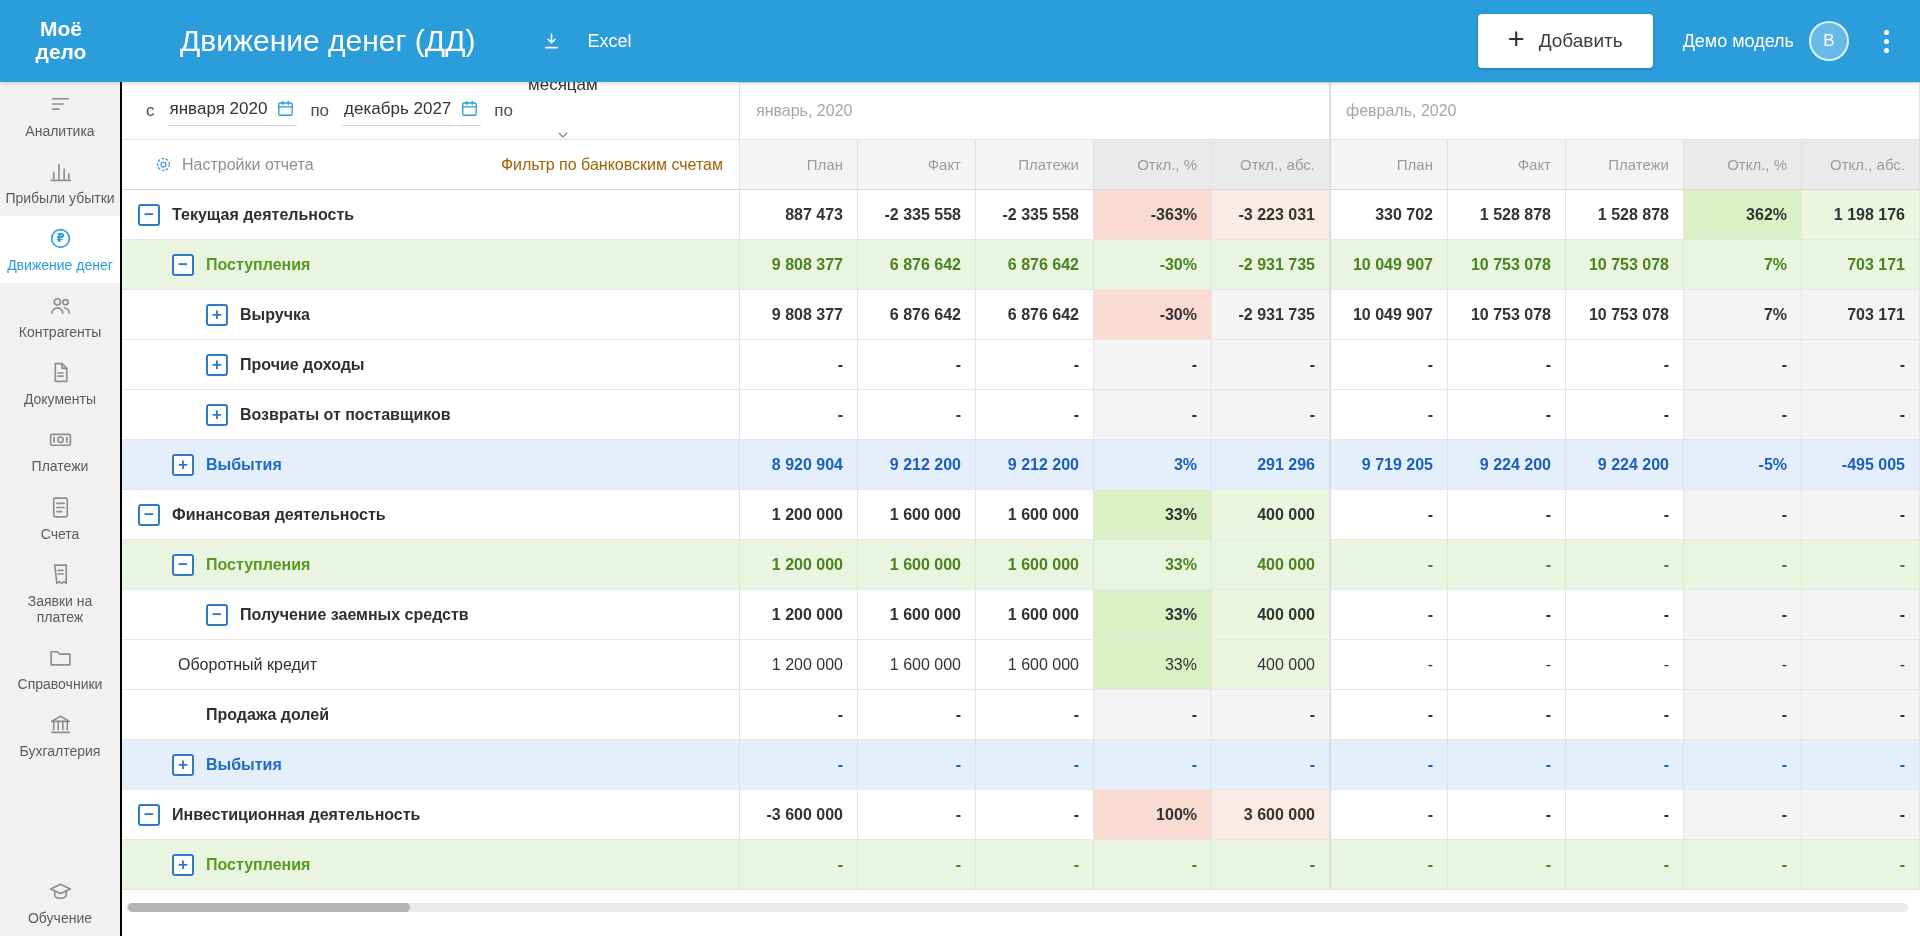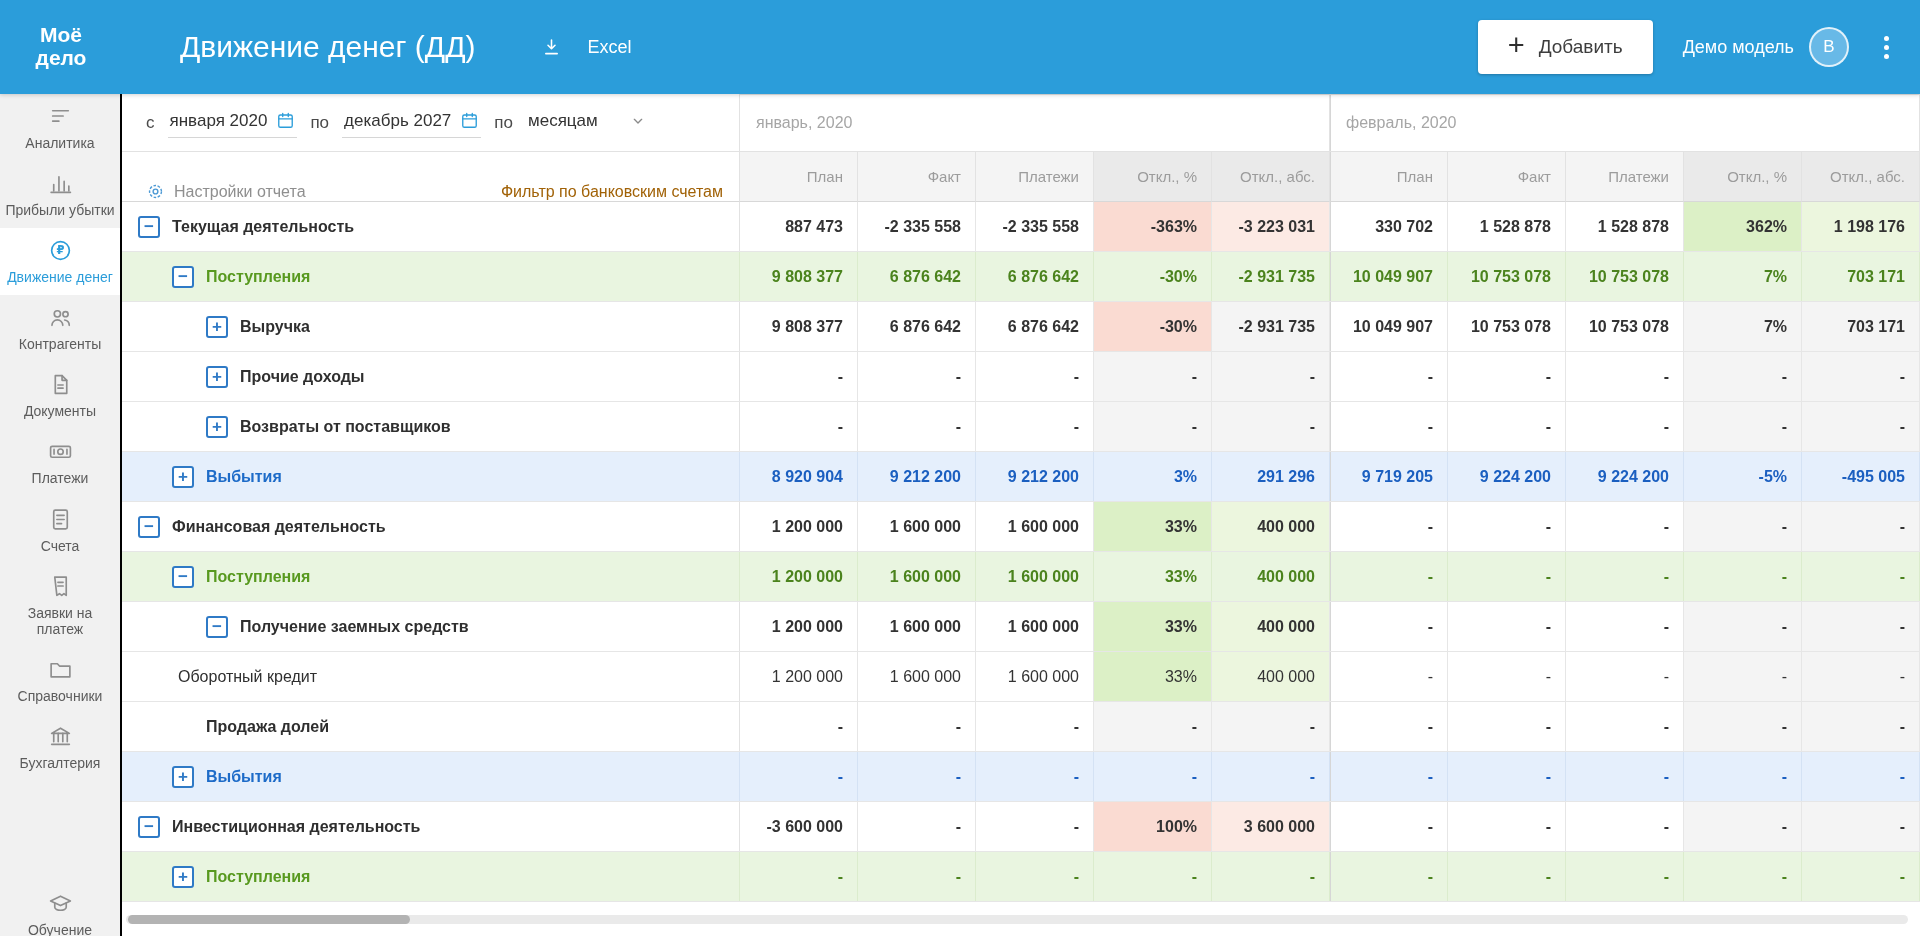--- a/index.html
+++ b/index.html
@@ -1,21 +1,21 @@
 <!DOCTYPE html>
 <html lang="ru"><head>
 <meta charset="utf-8">
 <title>Движение денег (ДД)</title>
 <style>
   *{box-sizing:border-box;margin:0;padding:0;}
   html,body{width:1920px;height:936px;overflow:hidden;background:#fff;
     font-family:"Liberation Sans","DejaVu Sans",sans-serif;}
 
   
-  .topbar{height:94px;background:#2b9dda;display:flex;align-items:center;
+  .topbar{height:82px;background:#2b9dda;display:flex;align-items:center;
     position:relative;z-index:3;box-shadow:0 1px 4px rgba(0,0,0,.18);}
   .logo{width:122px;display:flex;flex-direction:column;align-items:center;
     color:#fff;font-weight:700;font-size:21px;line-height:1.08;cursor:pointer;}
   .page-title{color:#fff;font-size:30px;font-weight:400;margin-left:58px;white-space:nowrap;}
   .excel-link{display:flex;align-items:center;gap:25px;color:#fff;font-size:18px;
     margin-left:66px;cursor:pointer;}
   .excel-link svg{width:21px;height:21px;}
   .topbar-right{margin-left:auto;display:flex;align-items:center;gap:30px;padding-right:26px;}
   .add-btn{display:flex;align-items:center;gap:14px;background:#fff;border:none;
     border-radius:4px;height:54px;padding:0 30px;font-size:19px;color:#3d3d3d;
@@ -47,29 +47,29 @@
   .band{display:flex;flex:0 0 auto;}
   .month-band{height:58px;}
   .filter-cell{width:var(--label-w);flex:0 0 var(--label-w);display:flex;align-items:center;
     gap:13px;padding-left:24px;border-bottom:1px solid #e2e2e2;border-right:1px solid #e2e2e2;
     font-size:17px;color:#3a3a3a;}
   .f-label{color:#4a4a4a;}
   .f-input{display:flex;align-items:center;gap:9px;border-bottom:1px solid #d6d6d6;
     padding:3px 2px 6px;cursor:pointer;color:#333;white-space:nowrap;}
   .f-input svg{width:19px;height:19px;color:#2b9dda;}
   .f-select{display:flex;align-items:center;gap:32px;padding:3px 2px 6px;cursor:pointer;
-    color:#333;white-space:nowrap;}
+    color:#333;white-space:nowrap;flex-direction:column;}
   .f-select svg{width:16px;height:16px;color:#8a8a8a;}
   .month-cell{width:calc(var(--col-w) * 5);flex:0 0 calc(var(--col-w) * 5);
     display:flex;align-items:center;padding-left:16px;color:#a6a6a6;font-size:16px;
     border-top:1px solid #e2e2e2;border-bottom:1px solid #e2e2e2;border-right:1px solid #e2e2e2;}
 
   .colhead-band{height:50px;}
-  .settings-cell{width:var(--label-w);flex:0 0 var(--label-w);display:flex;align-items:flex-end;
-    justify-content:space-between;padding:0 16px 0 24px;
+  .settings-cell{width:var(--label-w);flex:0 0 var(--label-w);display:flex;align-items:center;
+    justify-content:space-between;padding:0 16px 0 32px;
     border-bottom:1px solid #d8d8d8;border-right:1px solid #e2e2e2;}
   .settings-link{display:flex;align-items:center;gap:9px;color:#8f8f8f;font-size:16px;cursor:pointer;}
   .settings-link svg{width:19px;height:19px;color:#4d9ad5;}
   .bank-filter{color:#a16207;font-size:16px;cursor:pointer;white-space:nowrap;}
   .col-head{width:var(--col-w);flex:0 0 var(--col-w);display:flex;align-items:center;
     justify-content:flex-end;padding-right:14px;background:#f4f4f4;color:#9c9c9c;
     font-size:15px;border-right:1px solid #e2e2e2;border-bottom:1px solid #d8d8d8;}
   .col-head.dev{background:#eaeaea;}
 
   

